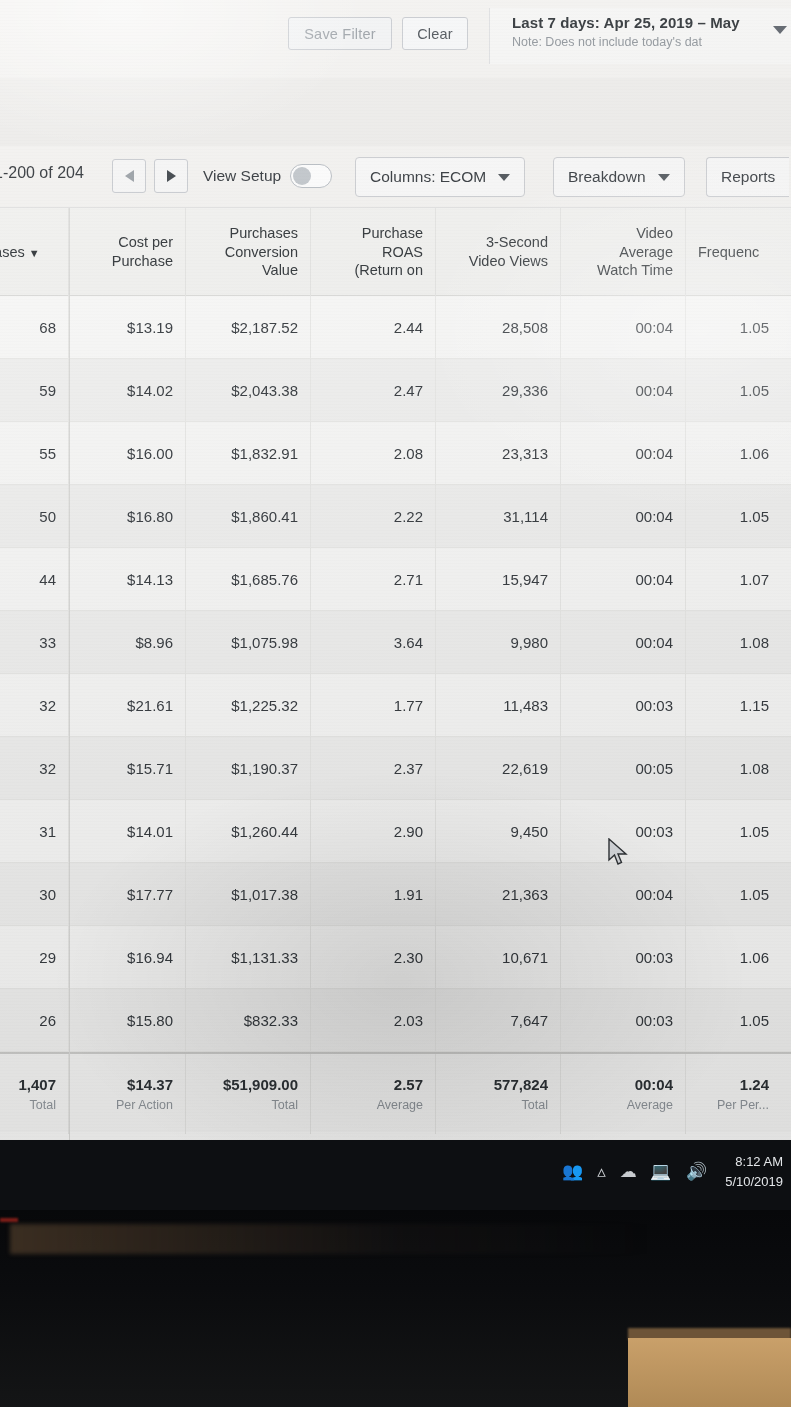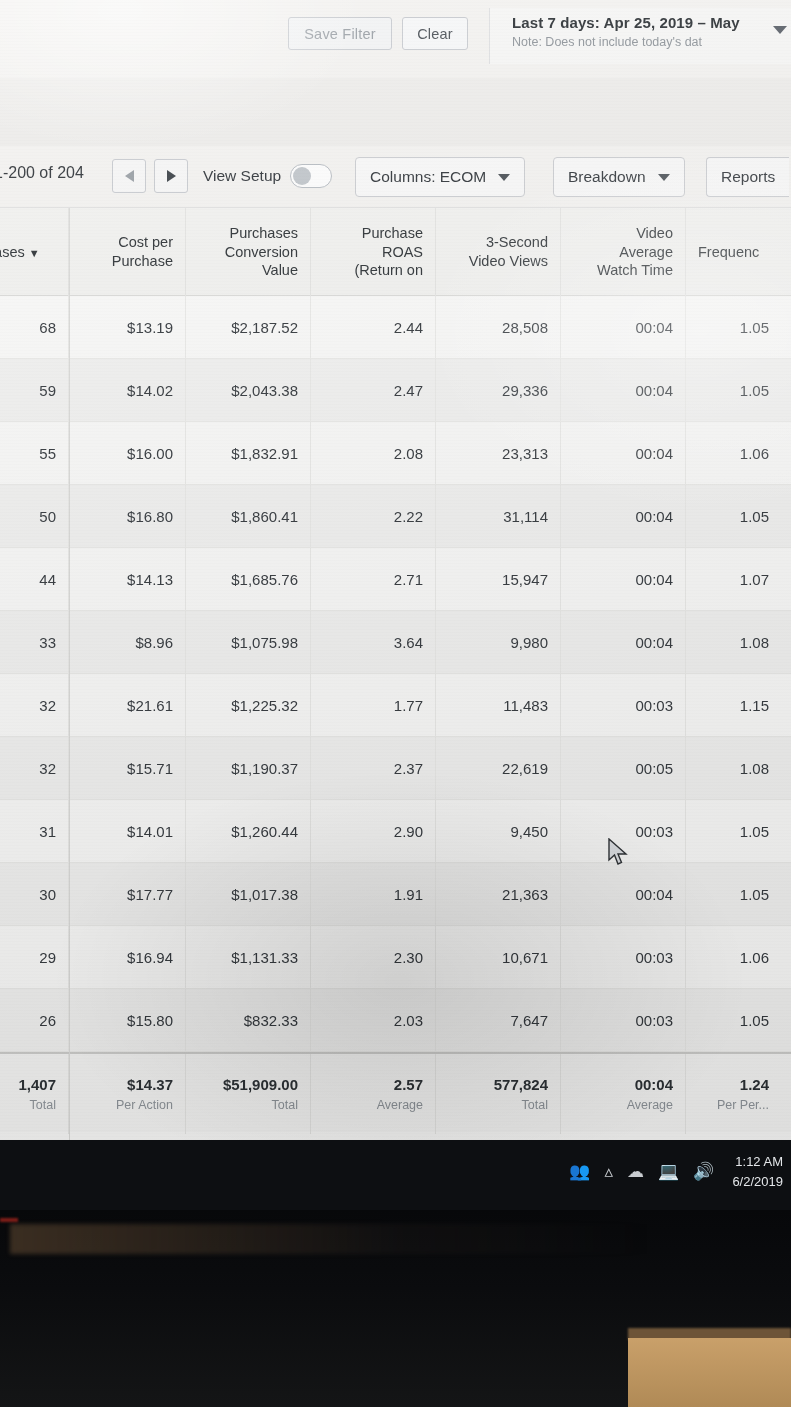--- a/index.html
+++ b/index.html
@@ -495,22 +495,22 @@
   </div>
 
   <div class="taskbar">
     <div class="tray">
       <span class="ic">👥</span>
       <span class="ic">▵</span>
       <span class="ic">☁</span>
       <span class="ic">💻</span>
       <span class="ic">🔊</span>
       <span class="clock">
-        <span style="display:block">1:12 AM</span>
-        <span style="display:block">6/2/2019</span>
+        <span style="display:block">8:12 AM</span>
+        <span style="display:block">5/10/2019</span>
       </span>
     </div>
   </div>
 
   <div class="below">
     <div class="kbd-glow"></div>
     <div class="red-streak"></div>
     <div class="wood2"></div>
     <div class="wood"></div>
   </div>

